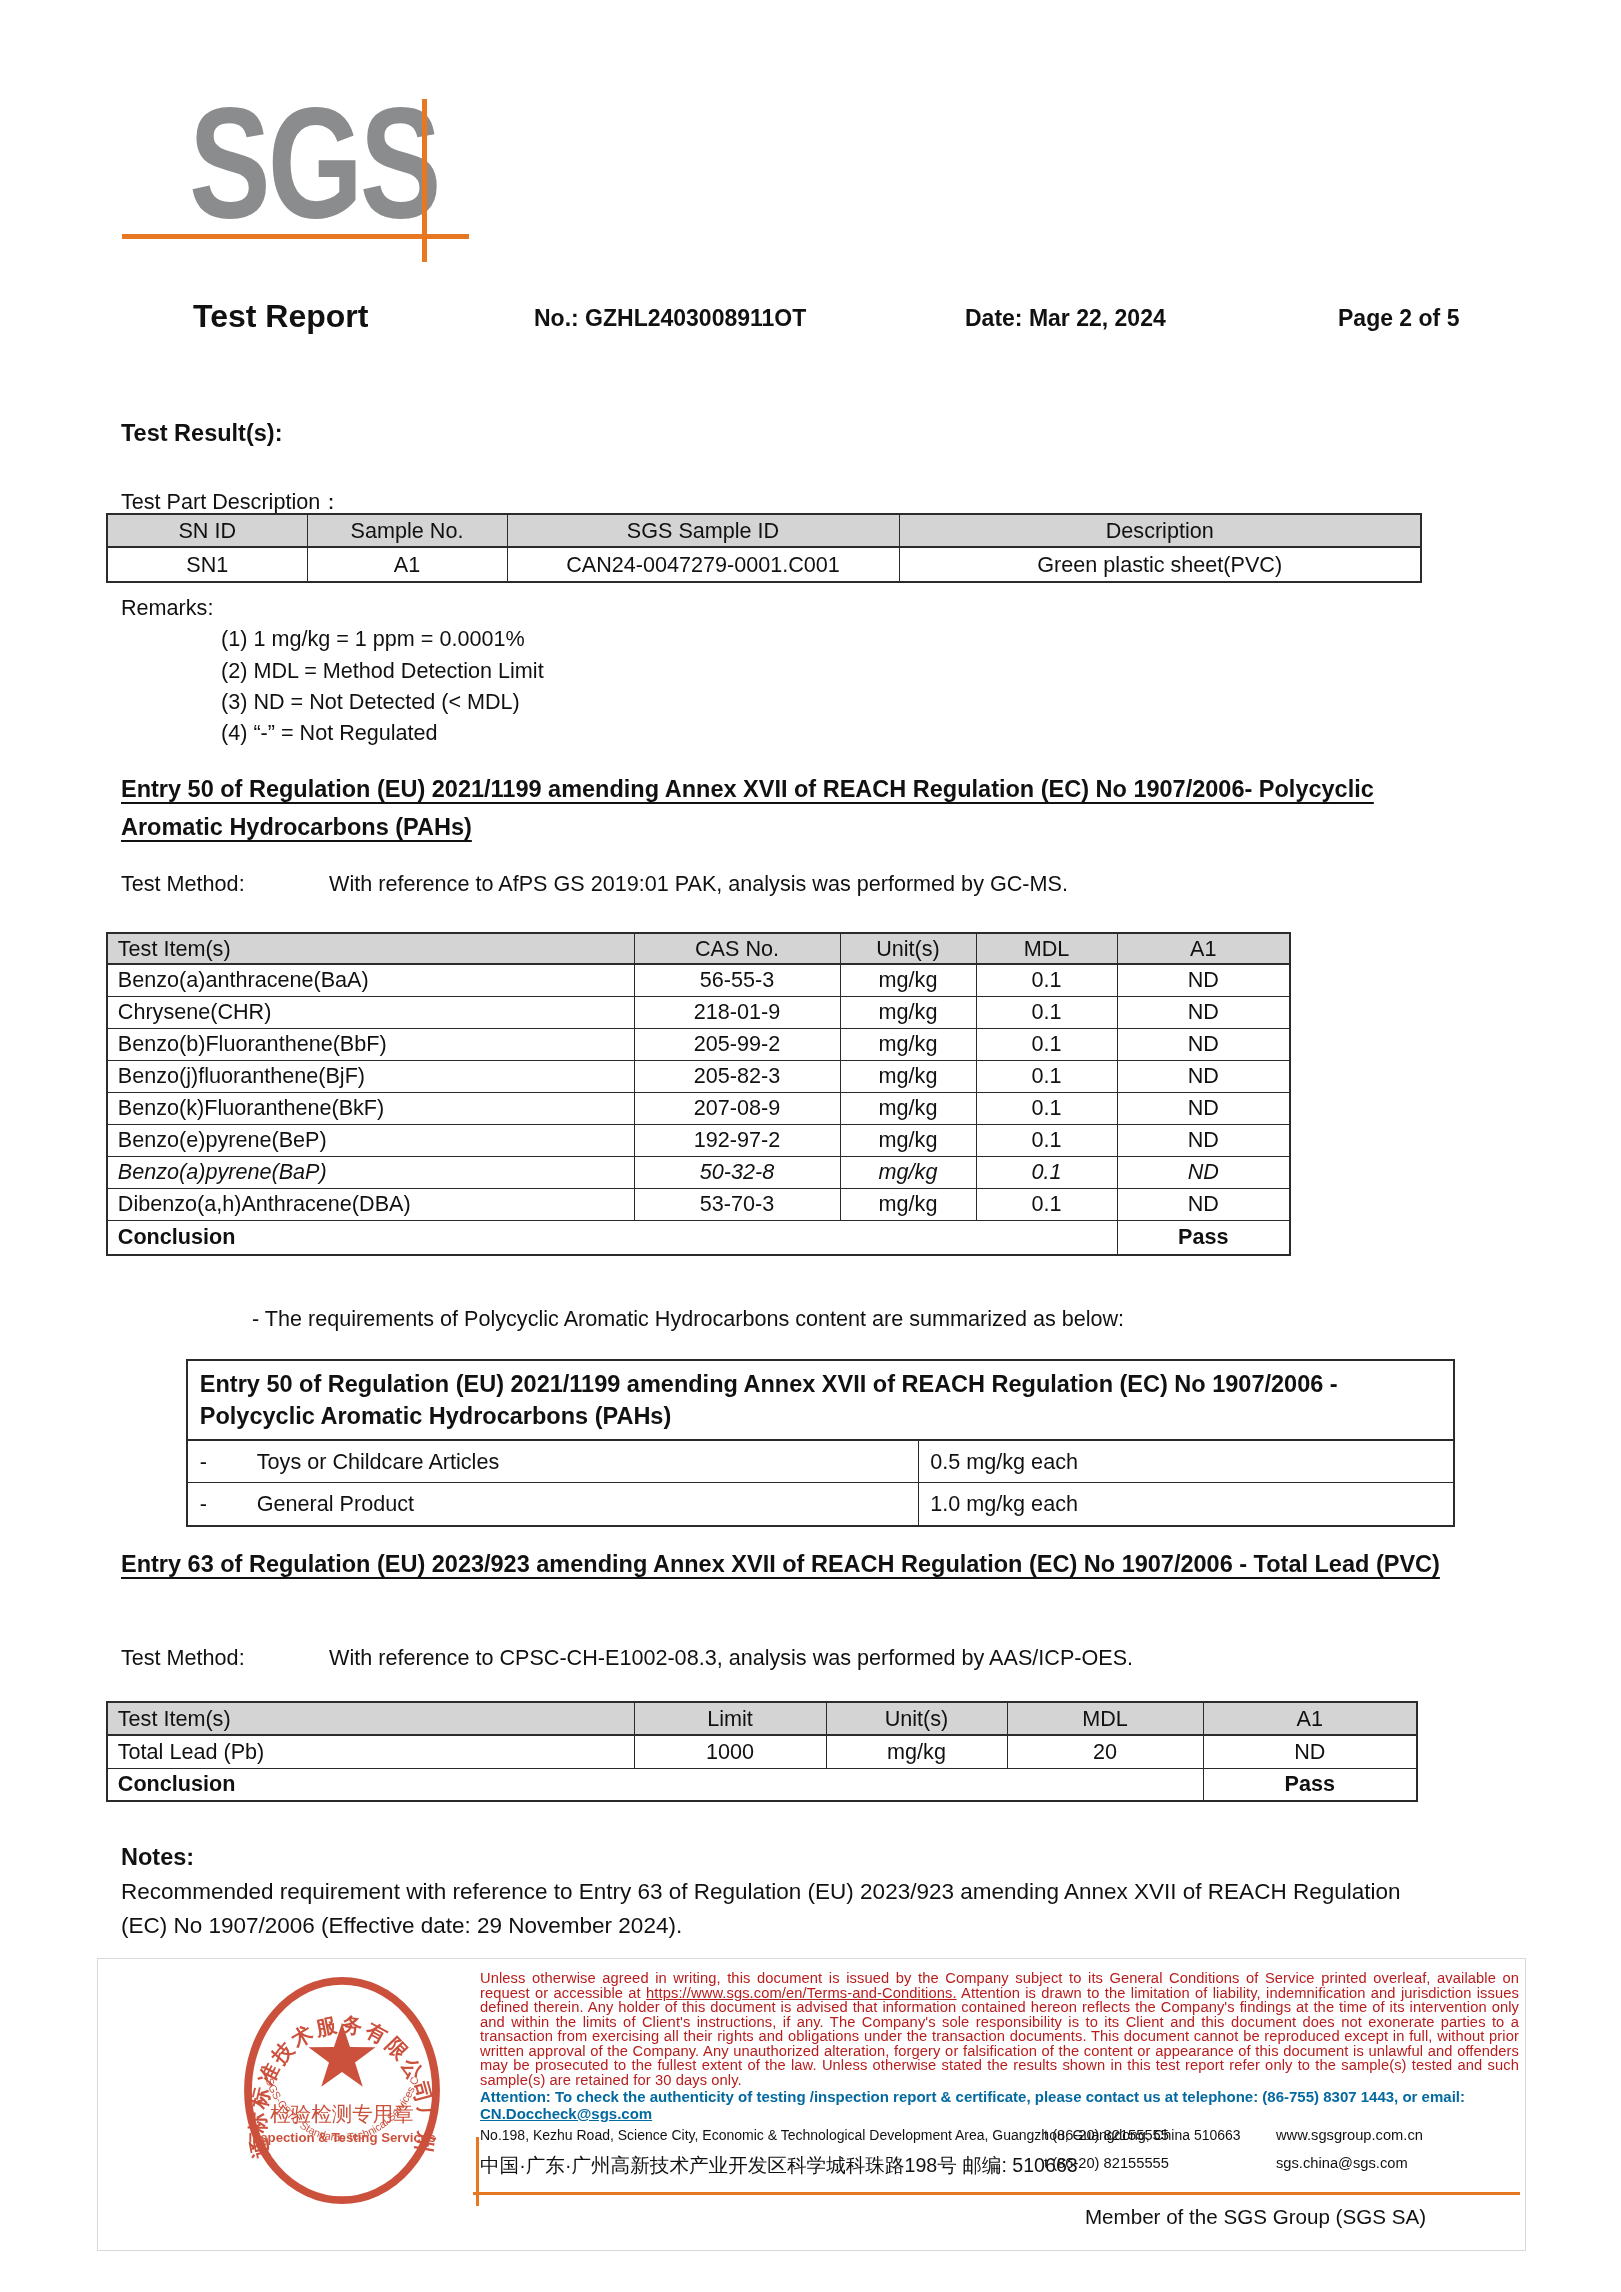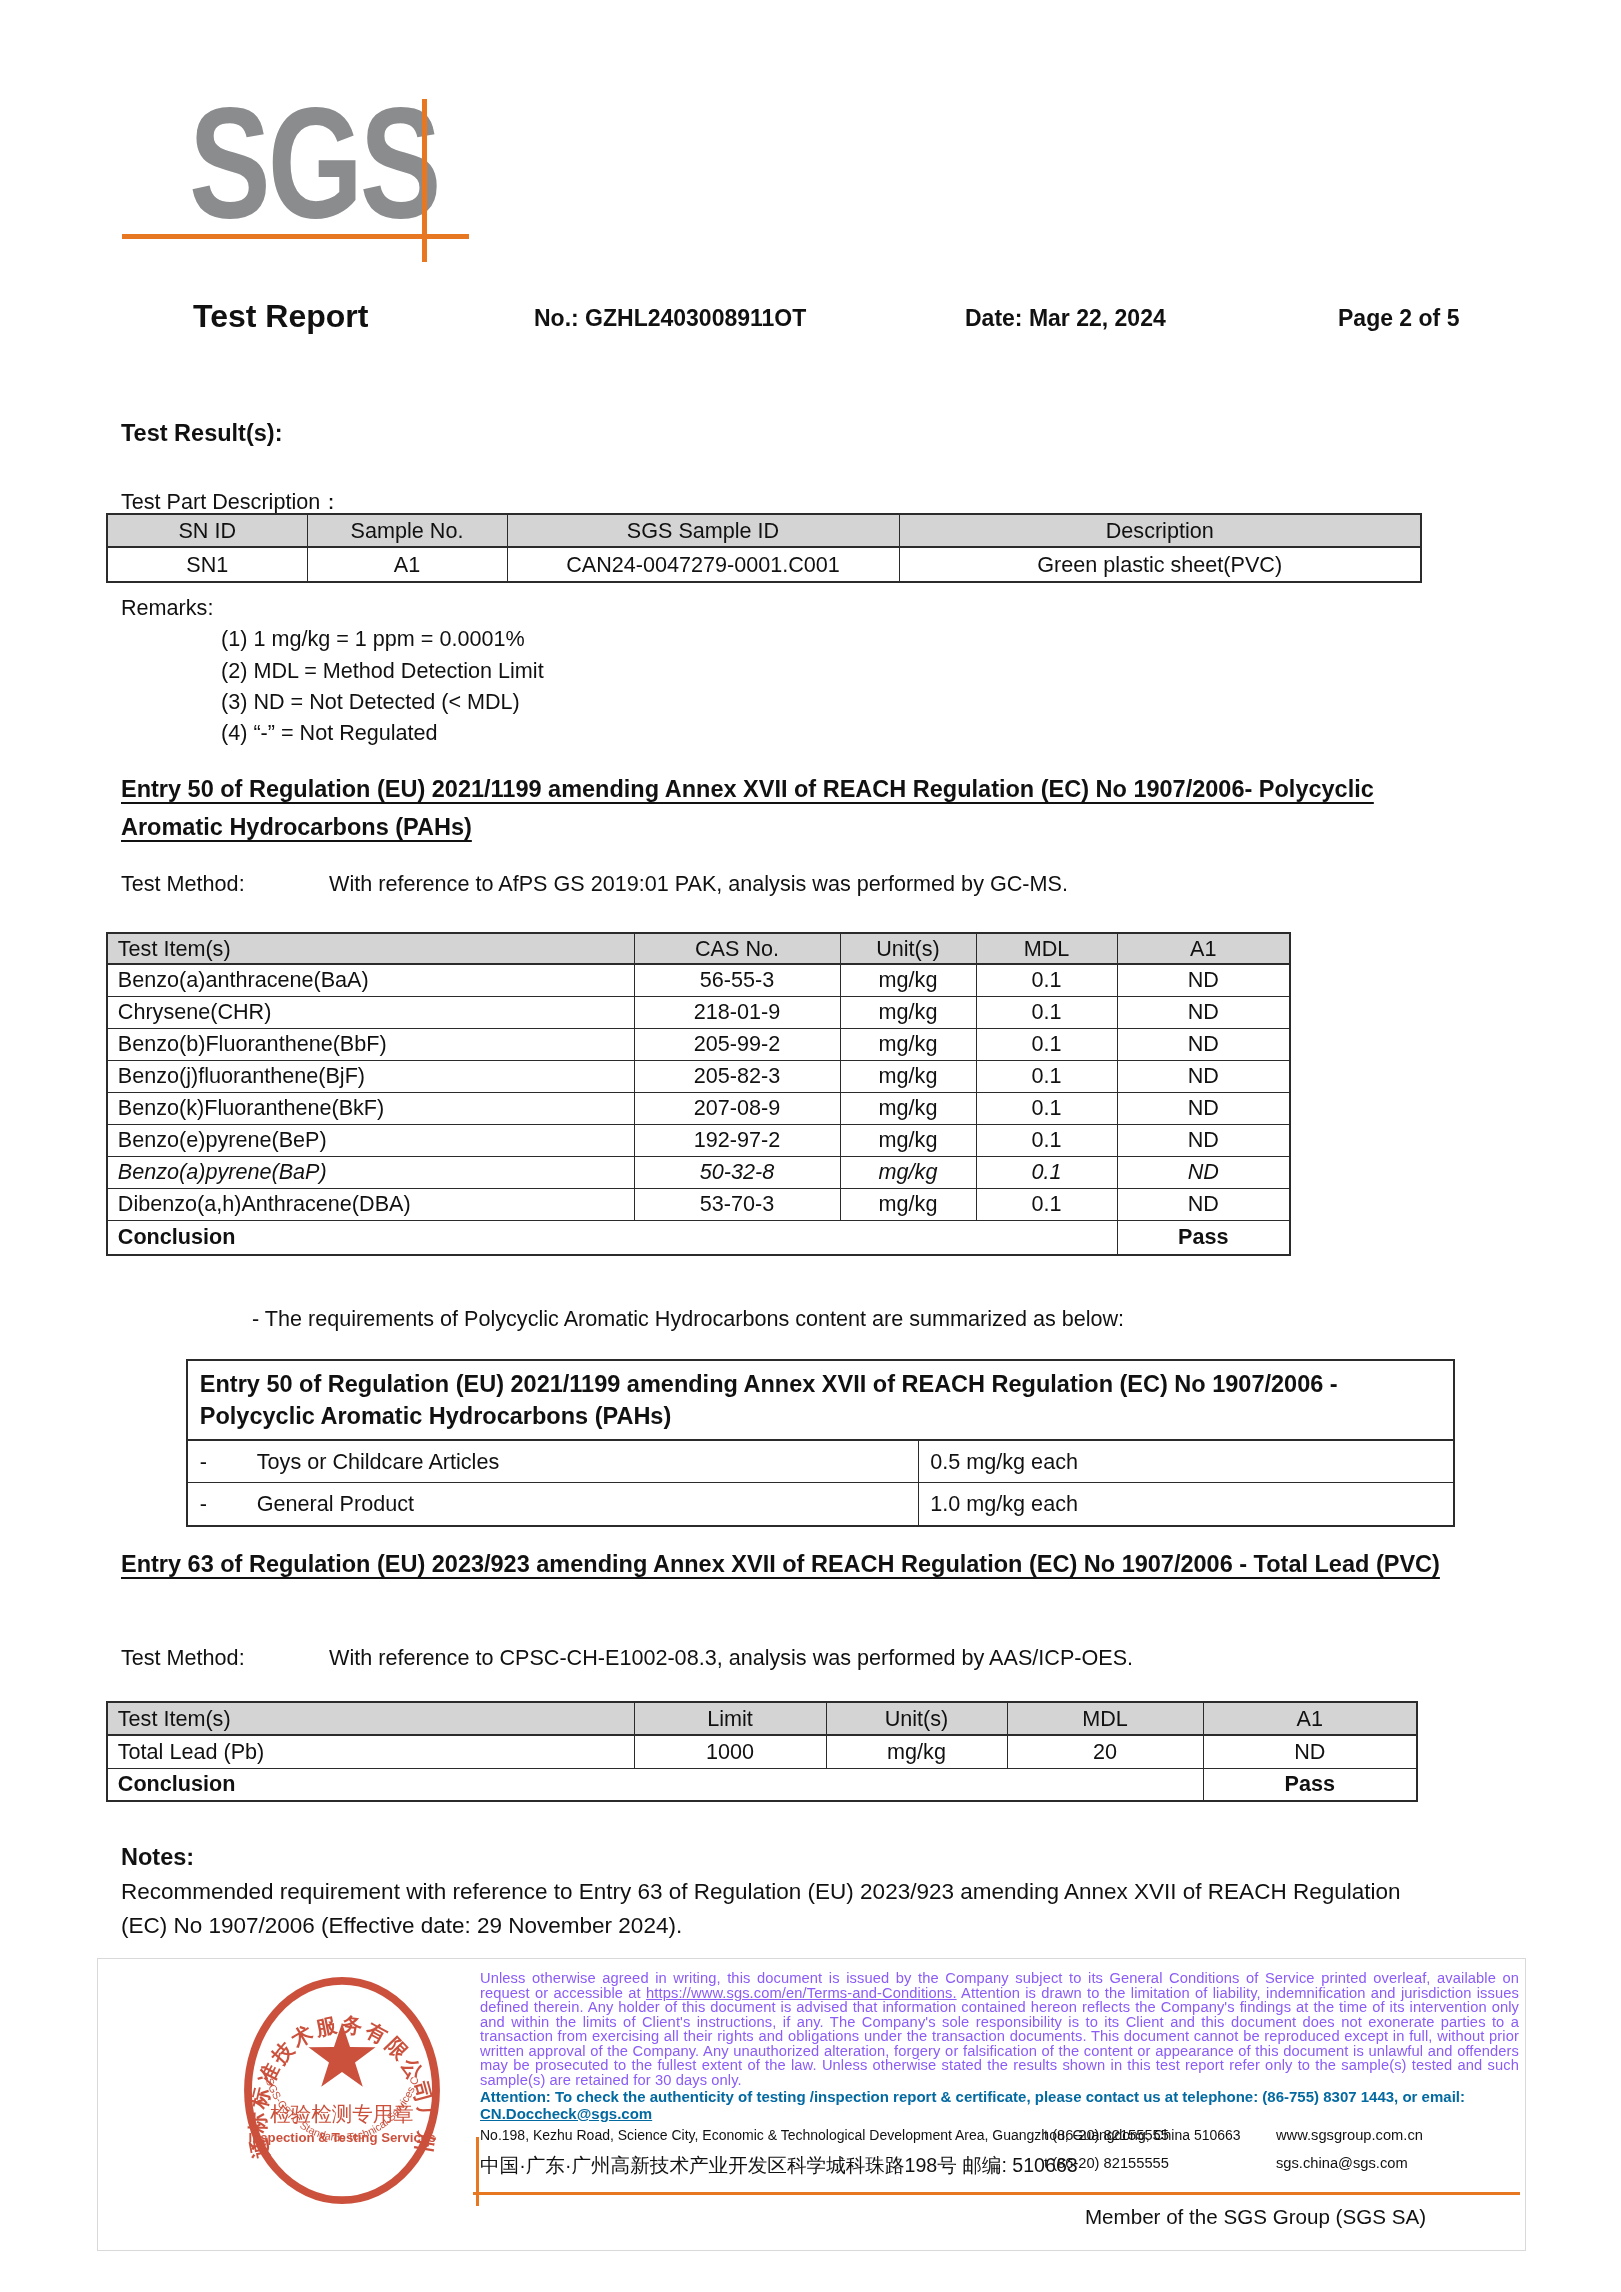--- a/index.html
+++ b/index.html
@@ -86,21 +86,21 @@
   
   .footer-box{left:97px;top:1958px;width:1427px;height:291px;border:1px solid #d9d9d9;}
   .stamp{left:238px;top:1972px;z-index:2;}
   .company-lines{
     left:220px;top:2139px;z-index:1;
     font-size:21px;line-height:29px;color:#e87722;white-space:nowrap;
   }
   .footer-col{left:480px;top:1971px;width:1039px;z-index:3;}
   .legal{
     margin:0;font-size:14.7px;line-height:14.5px;text-align:justify;
-    color:#8b5cf6;letter-spacing:0.1px;
+    color:#b91c1c;letter-spacing:0.1px;
   }
   .legal-link{text-decoration:underline;}
   .attention{
     margin:2px 0 0 0;font-size:15px;line-height:16.7px;font-weight:bold;
     color:#0369a1;text-align:left;
   }
   .attention-email{text-decoration:underline;}
   .addr-rows{margin-top:4.9px;}
   .addr-row{position:relative;height:22.5px;font-size:14px;white-space:nowrap;}
   .addr-row-cn{height:30px;font-size:19.6px;padding-top:2px;}

